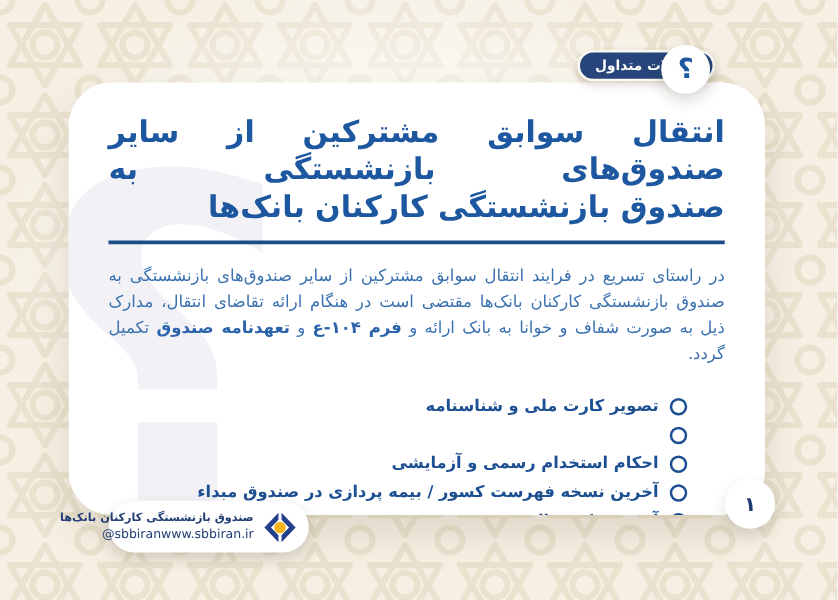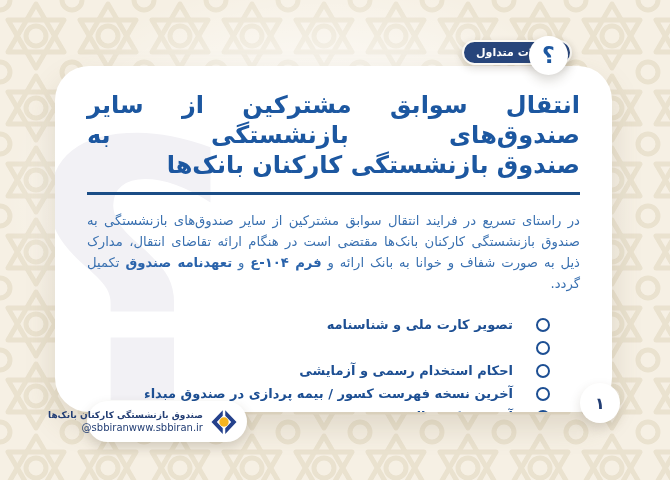--- a/index.html
+++ b/index.html
@@ -30,21 +30,21 @@
   .card-title{color:#1c57a0;font-weight:bold;font-size:24px;line-height:30px;}
   .title-line1{text-align:justify;text-align-last:justify;}
   .title-line2{text-align:right;}
   .divider{height:3px;background:#1b4d86;border:none;margin:12px 0 0 0;}
   .intro{
     margin-top:15px;color:#3970b0;font-size:13.2px;line-height:21px;
     text-align:justify;text-align-last:justify;
   }
   .seg-bold{font-weight:bold;color:#2a63ab;}
   .checklist{list-style:none;margin:19px 0 0 0;padding:0 30px 0 0;}
-  .check-item{display:flex;align-items:center;gap:23px;height:23px;}
+  .check-item{display:flex;align-items:center;gap:9px;height:23px;}
   .bullet{
     flex:0 0 auto;width:10px;height:10px;border-radius:50%;
     border:2.5px solid #1d4f93;background:#ffffff;
   }
   .check-text{color:#1d4f93;font-weight:bold;font-size:13px;white-space:nowrap;}
   
   .faq-badge{
     position:absolute;left:462px;top:40px;z-index:4;
     background:#27457b;color:#ffffff;font-size:11px;font-weight:bold;
     padding:4px 12px;border-radius:14px;border:2px solid #fbf9f4;

